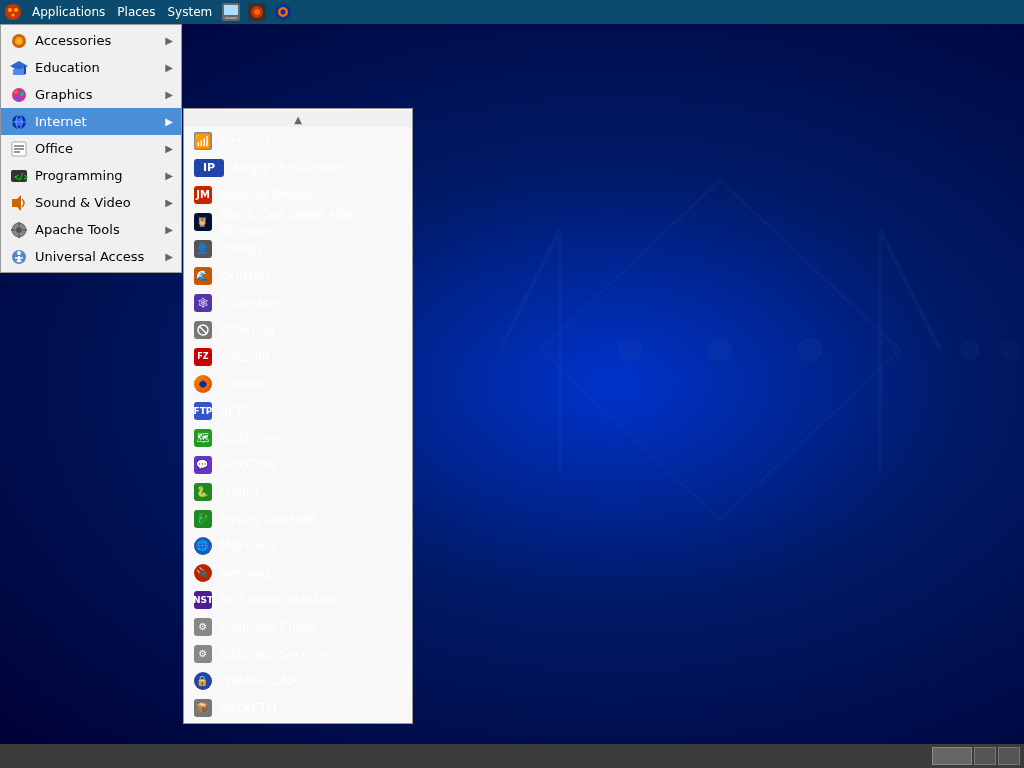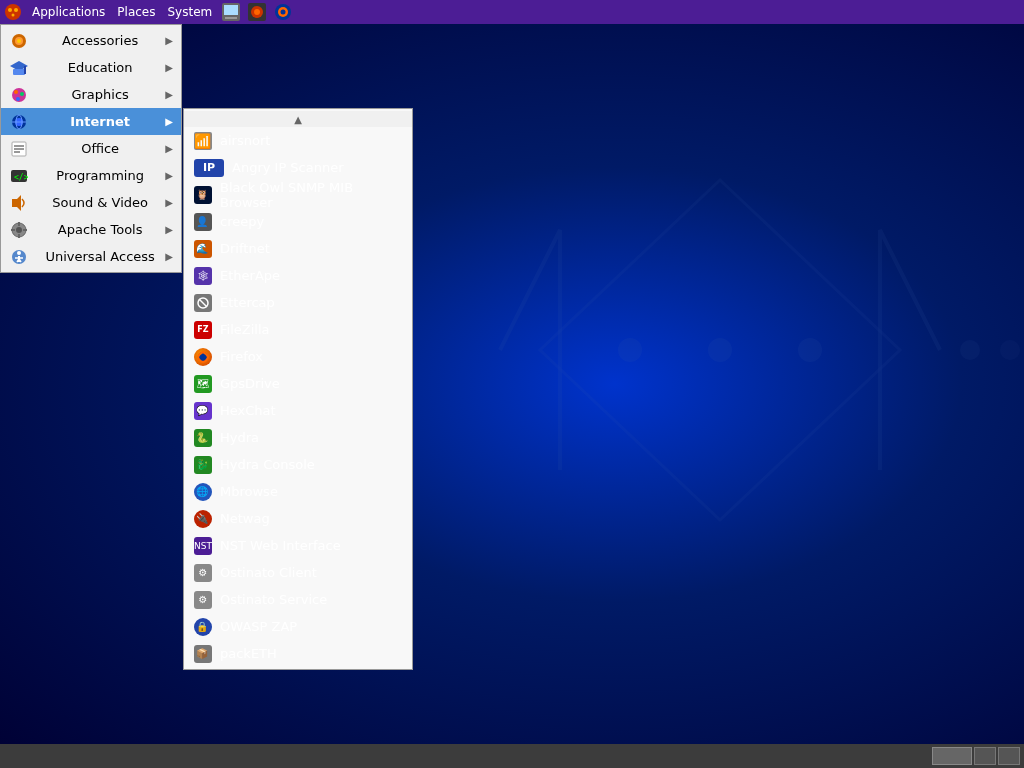--- a/index.html
+++ b/index.html
@@ -19,21 +19,21 @@
       top: 0; left: 0; right: 0; bottom: 0;
       background: radial-gradient(ellipse at 60% 50%, #0033cc 0%, #001a66 40%, #000033 100%);
       overflow: hidden;
     }
 
     
     .top-panel {
       position: absolute;
       top: 0; left: 0; right: 0;
       height: 24px;
-      background: #4c1d95;
+      background: #0c4a6e;
       display: flex;
       align-items: center;
       z-index: 100;
     }
 
     .panel-left {
       display: flex;
       align-items: center;
       flex: 1;
     }
@@ -178,21 +178,20 @@
       display: flex;
       align-items: center;
       justify-content: center;
       font-size: 14px;
       flex-shrink: 0;
     }
 
     .menu-item .menu-label {
       flex: 1;
       font-size: 13px;
-      text-align: center;
     }
 
     .menu-item .menu-arrow {
       font-size: 10px;
       color: #666;
     }
 
     .menu-item.active .menu-arrow {
       color: #fff;
     }
@@ -400,36 +399,40 @@
 
   <div class="menu-item active" style="background:#4a90d9;color:#fff;">
     <div class="menu-icon">
       <svg width="18" height="18" viewBox="0 0 18 18">
         <circle cx="9" cy="9" r="7" fill="#003399"></circle>
         <circle cx="9" cy="9" r="4" fill="#3366ff"></circle>
         <ellipse cx="9" cy="9" rx="3" ry="7" fill="none" stroke="#6699ff" stroke-width="1"></ellipse>
         <line x1="2" y1="9" x2="16" y2="9" stroke="#6699ff" stroke-width="1"></line>
       </svg>
     </div>
-    <span class="menu-label" style="color:#fff;font-weight:bold;">Internet</span>
+    <span class="menu-label" style="color:#fff;">Internet</span>
     <span class="menu-arrow" style="color:#fff;">▶</span>
 
     <div class="submenu">
       <div class="submenu-scroll-indicator">▲</div>
 
       <div class="submenu-item">
         <div class="app-icon ic-gray">📶</div>
         <span class="app-name">airsnort</span>
       </div>
 
       <div class="submenu-item">
         <div class="app-icon ic-blue" style="font-size:11px;font-weight:bold;display:flex;align-items:center;justify-content:center;background:#2244aa;color:white;border-radius:3px;width:30px;height:18px;">IP</div>
         <span class="app-name">Angry IP Scanner</span>
       </div>
 
+      <div class="submenu-item">
+        <div class="app-icon ic-red" style="font-size:10px;font-weight:bold;display:flex;align-items:center;justify-content:center;background:#cc2200;color:white;border-radius:3px;width:18px;height:18px;">JM</div>
+        <span class="app-name">Apache JMeter</span>
+      </div>
 
       <div class="submenu-item">
         <div class="app-icon" style="font-size:10px;background:#001133;color:white;border-radius:3px;width:18px;height:18px;display:flex;align-items:center;justify-content:center;">🦉</div>
         <span class="app-name">Black Owl SNMP MIB Browser</span>
       </div>
 
       <div class="submenu-item">
         <div class="app-icon" style="background:#555;color:white;border-radius:3px;width:18px;height:18px;display:flex;align-items:center;justify-content:center;font-size:10px;">👤</div>
         <span class="app-name">creepy</span>
       </div>
@@ -463,20 +466,24 @@
       <div class="submenu-item">
         <div class="app-icon" style="background:radial-gradient(circle at 40% 40%, #ff9900, #cc3300);border-radius:50%;width:18px;height:18px;display:flex;align-items:center;justify-content:center;">
           <svg width="14" height="14" viewBox="0 0 14 14">
             <circle cx="7" cy="7" r="5" fill="#003399"></circle>
             <path d="M7,2 Q11,4 12,7 Q11,11 7,12 Q3,11 2,7 Q3,4 7,2Z" fill="none" stroke="#ff6600" stroke-width="2"></path>
           </svg>
         </div>
         <span class="app-name">Firefox</span>
       </div>
 
+      <div class="submenu-item">
+        <div class="app-icon" style="background:#3355cc;color:white;border-radius:3px;width:18px;height:18px;display:flex;align-items:center;justify-content:center;font-size:9px;font-weight:bold;">FTP</div>
+        <span class="app-name">gFTP</span>
+      </div>
 
       <div class="submenu-item">
         <div class="app-icon" style="background:#229922;color:white;border-radius:3px;width:18px;height:18px;display:flex;align-items:center;justify-content:center;font-size:10px;">🗺</div>
         <span class="app-name">GpsDrive</span>
       </div>
 
       <div class="submenu-item">
         <div class="app-icon" style="background:#6633cc;color:white;border-radius:3px;width:18px;height:18px;display:flex;align-items:center;justify-content:center;font-size:10px;">💬</div>
         <span class="app-name">HexChat</span>
       </div>
@@ -496,21 +503,21 @@
         <span class="app-name">Mbrowse</span>
       </div>
 
       <div class="submenu-item">
         <div class="app-icon" style="background:#bb2200;color:white;border-radius:50%;width:18px;height:18px;display:flex;align-items:center;justify-content:center;font-size:10px;">🔌</div>
         <span class="app-name">Netwag</span>
       </div>
 
 
       <div class="submenu-item">
-        <div class="app-icon" style="background:#4c1d95;color:white;border-radius:3px;width:18px;height:18px;display:flex;align-items:center;justify-content:center;font-size:9px;font-weight:normal;">NST</div>
+        <div class="app-icon" style="background:#4c1d95;color:white;border-radius:3px;width:18px;height:18px;display:flex;align-items:center;justify-content:center;font-size:9px;font-weight:bold;">NST</div>
         <span class="app-name">NST Web Interface</span>
       </div>
 
       <div class="submenu-item">
         <div class="app-icon" style="background:#888;color:white;border-radius:3px;width:18px;height:18px;display:flex;align-items:center;justify-content:center;font-size:10px;">⚙</div>
         <span class="app-name">Ostinato Client</span>
       </div>
 
       <div class="submenu-item">
         <div class="app-icon" style="background:#888;color:white;border-radius:3px;width:18px;height:18px;display:flex;align-items:center;justify-content:center;font-size:10px;">⚙</div>

